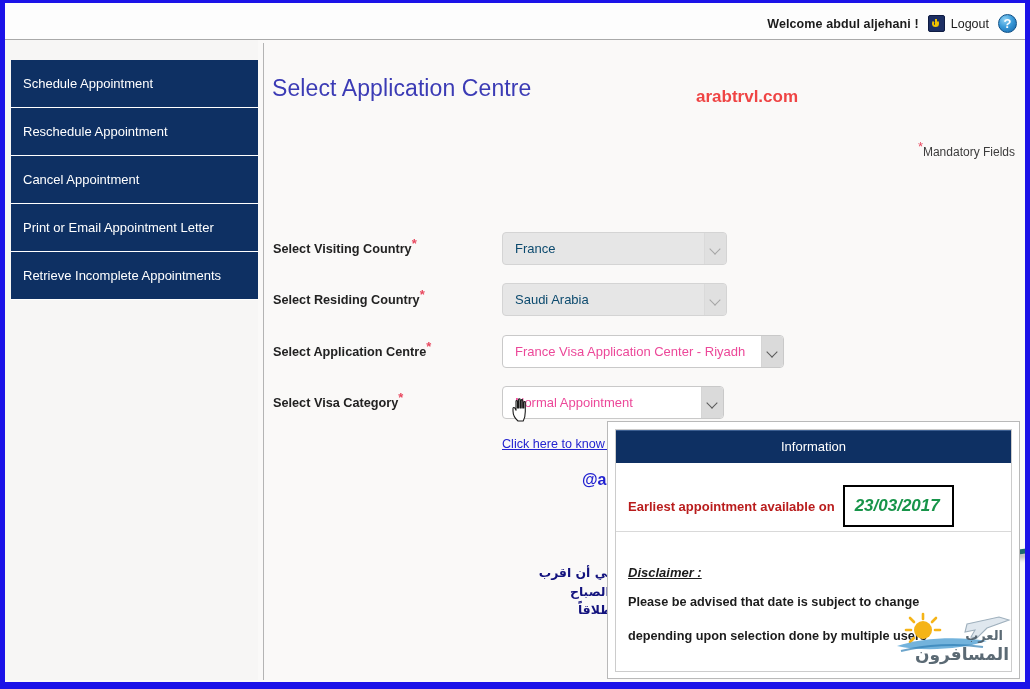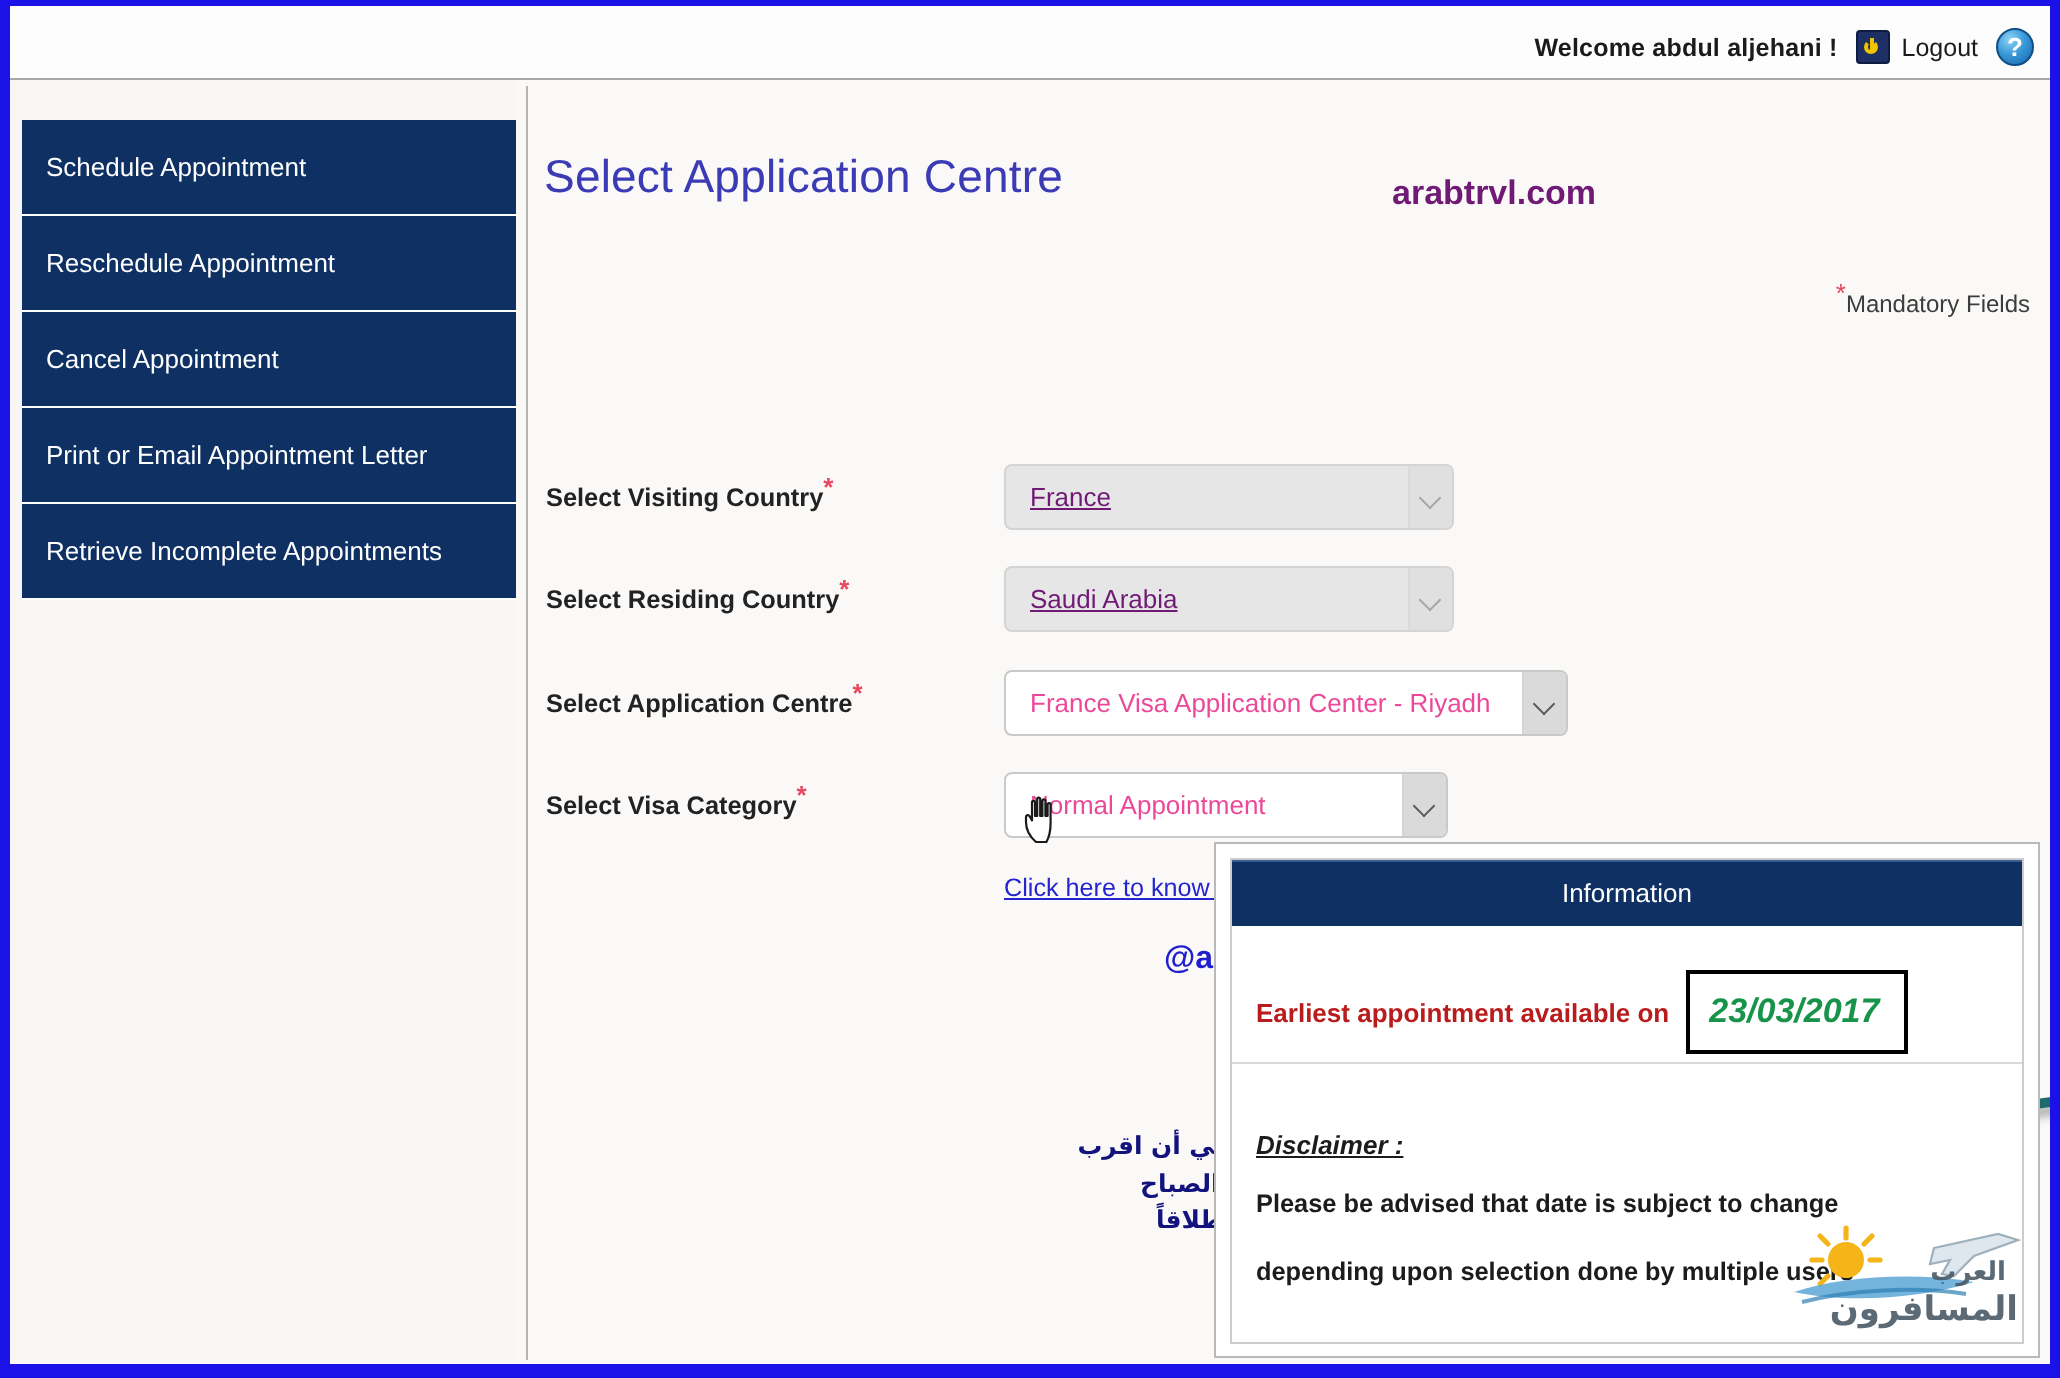--- a/index.html
+++ b/index.html
@@ -165,21 +165,21 @@
     font-size: 12.5px;
     color: #3c3c3c;
   }
   #breadcrumb span { display: inline-block; }
   .crumb-sep { margin: 0 5px; }
   #brand-tag {
     position: absolute;
     left: 432px; top: 46px;
     font-size: 17px;
     font-weight: bold;
-    color: #701a75;
+    color: #ef4444;
   }
   #mandatory-note {
     position: absolute;
     right: 10px; top: 104px;
     font-size: 12px;
     color: #3c3c3c;
   }
   #mandatory-note .star {
     color: #e8485f;
     font-size: 13px;
@@ -227,21 +227,21 @@
   }
   .select-text {
     flex: 1;
     padding-left: 12px;
     padding-right: 4px;
     font-size: 13px;
     color: #ec4899;
     white-space: nowrap;
     overflow: hidden;
   }
-  .select-box.disabled .select-text { color: #701a75; text-decoration: underline; }
+  .select-box.disabled .select-text { color: #0c4a6e; }
   .select-arrow {
     width: 21px;
     height: 100%;
     border-left: 1px solid #d5d5d5;
     background: #dadada;
     border-radius: 0 3px 3px 0;
     position: relative;
     flex: 0 0 21px;
   }
   .select-box.disabled .select-arrow {

